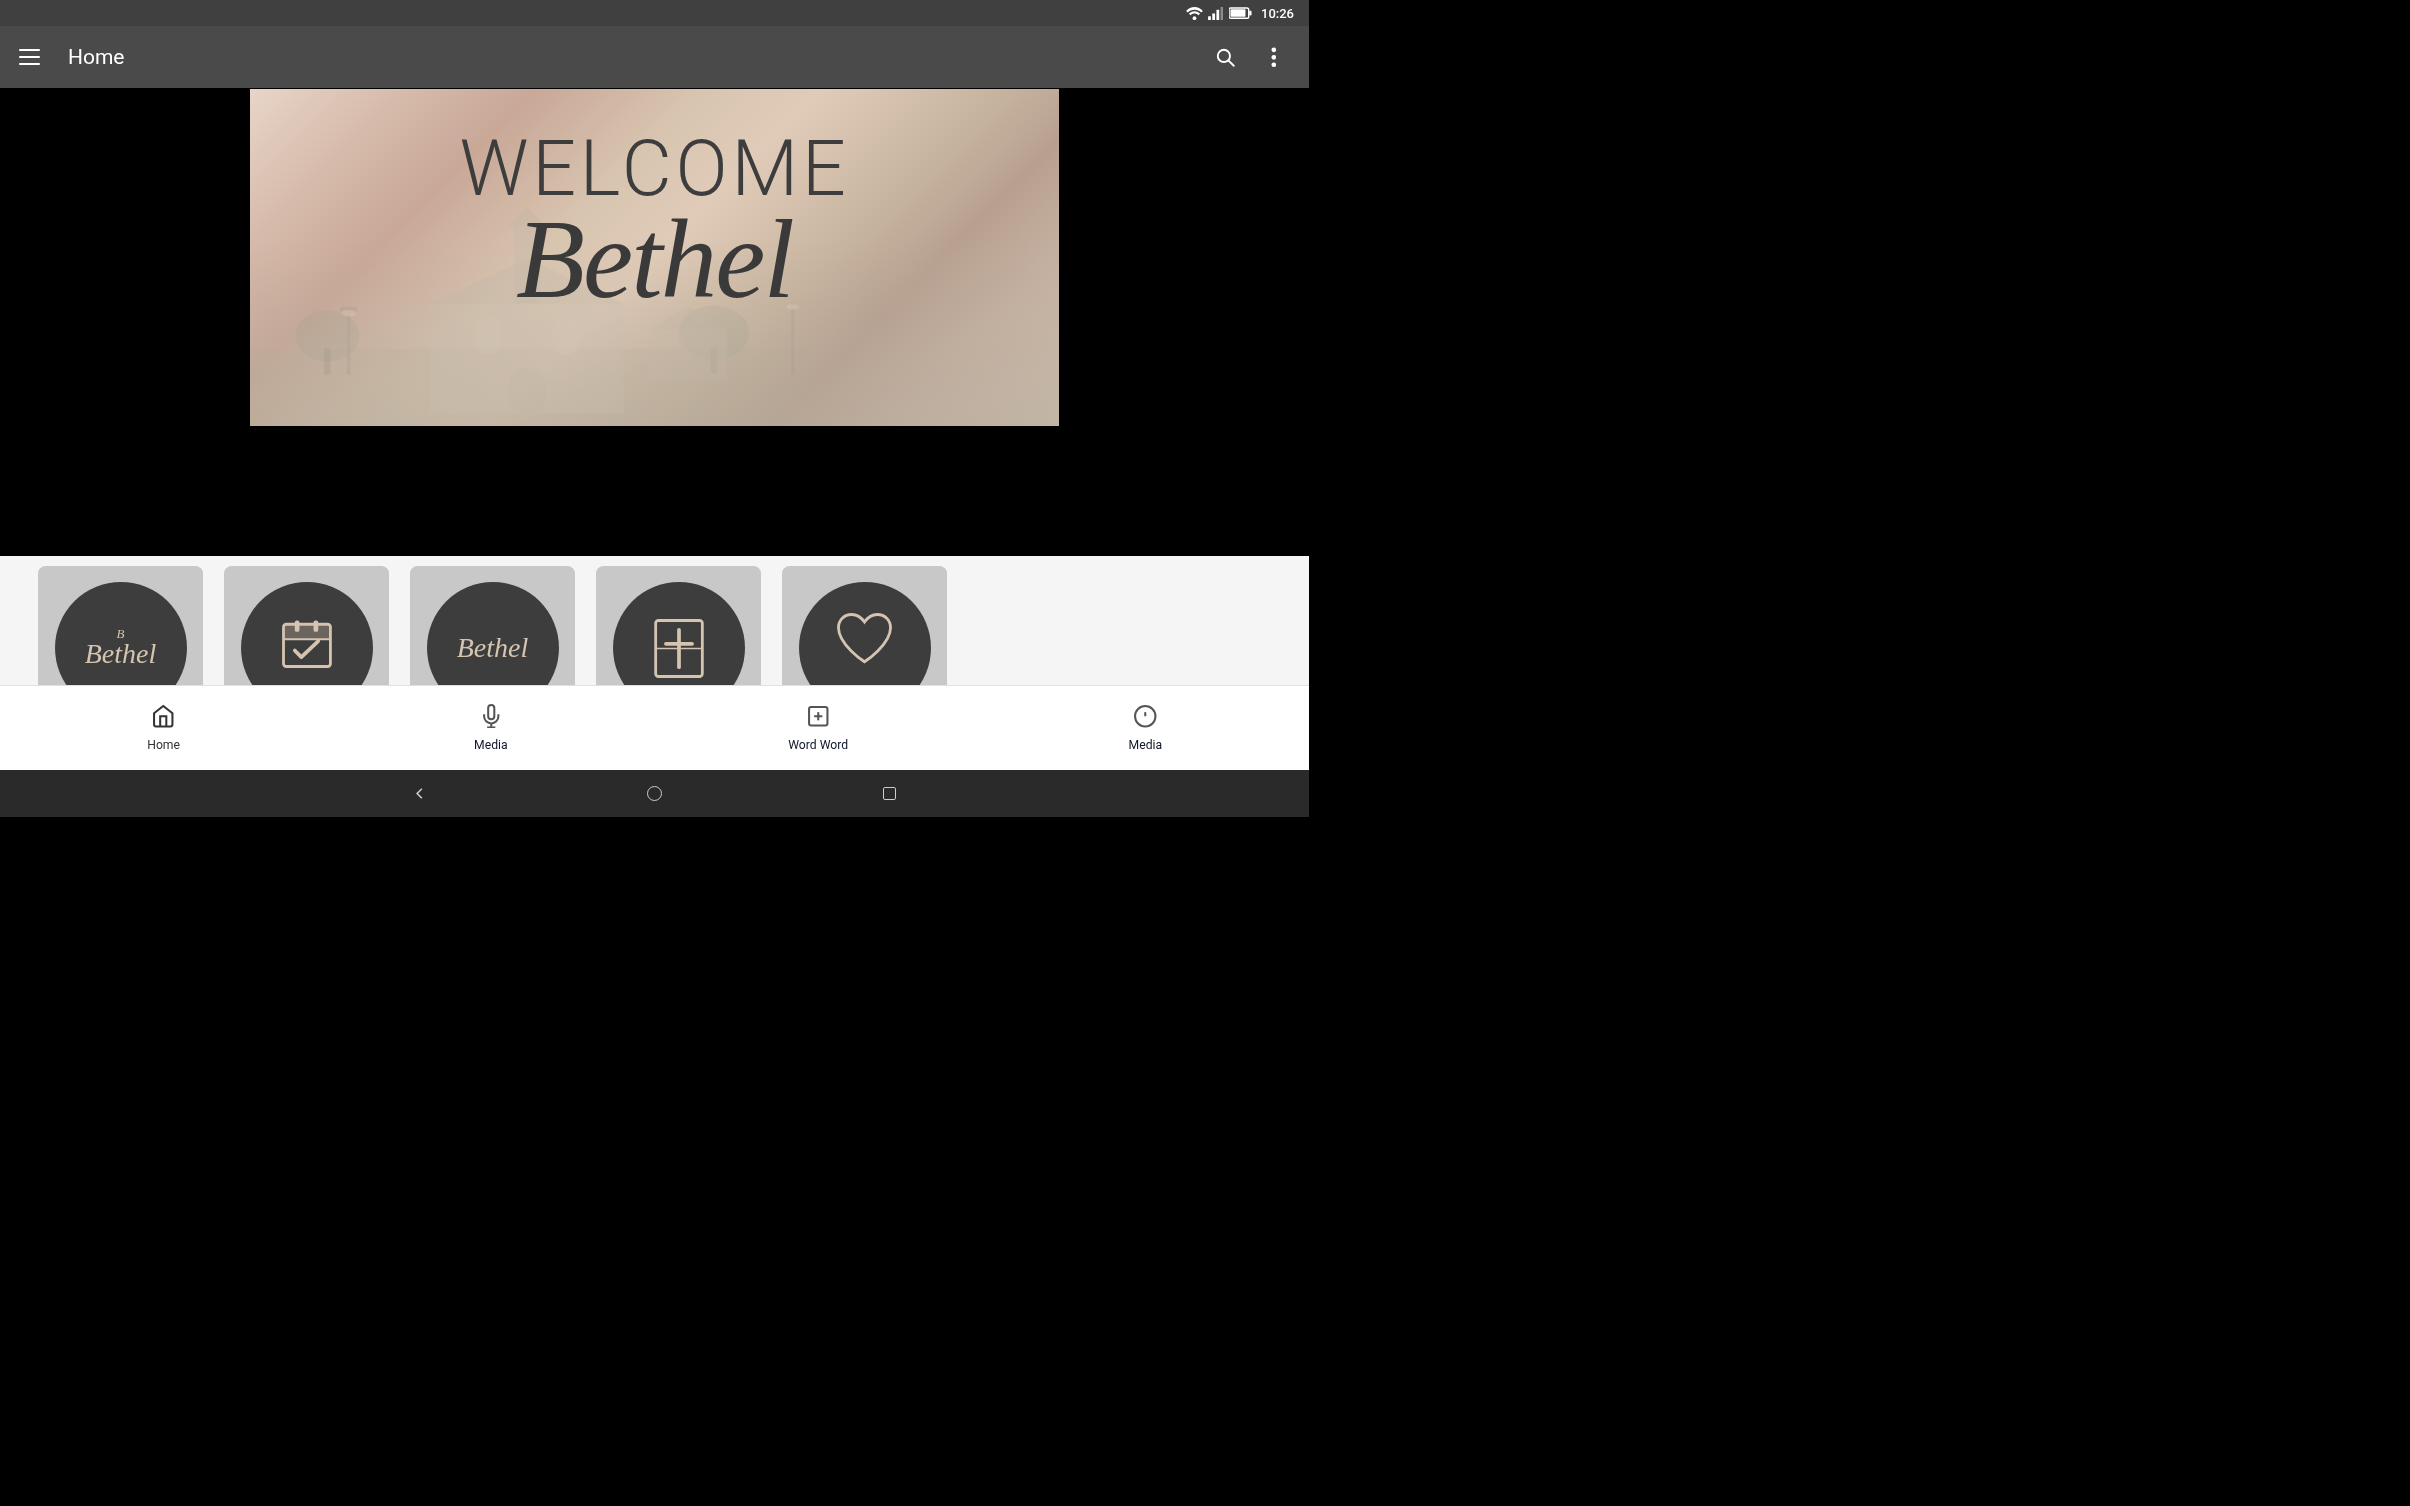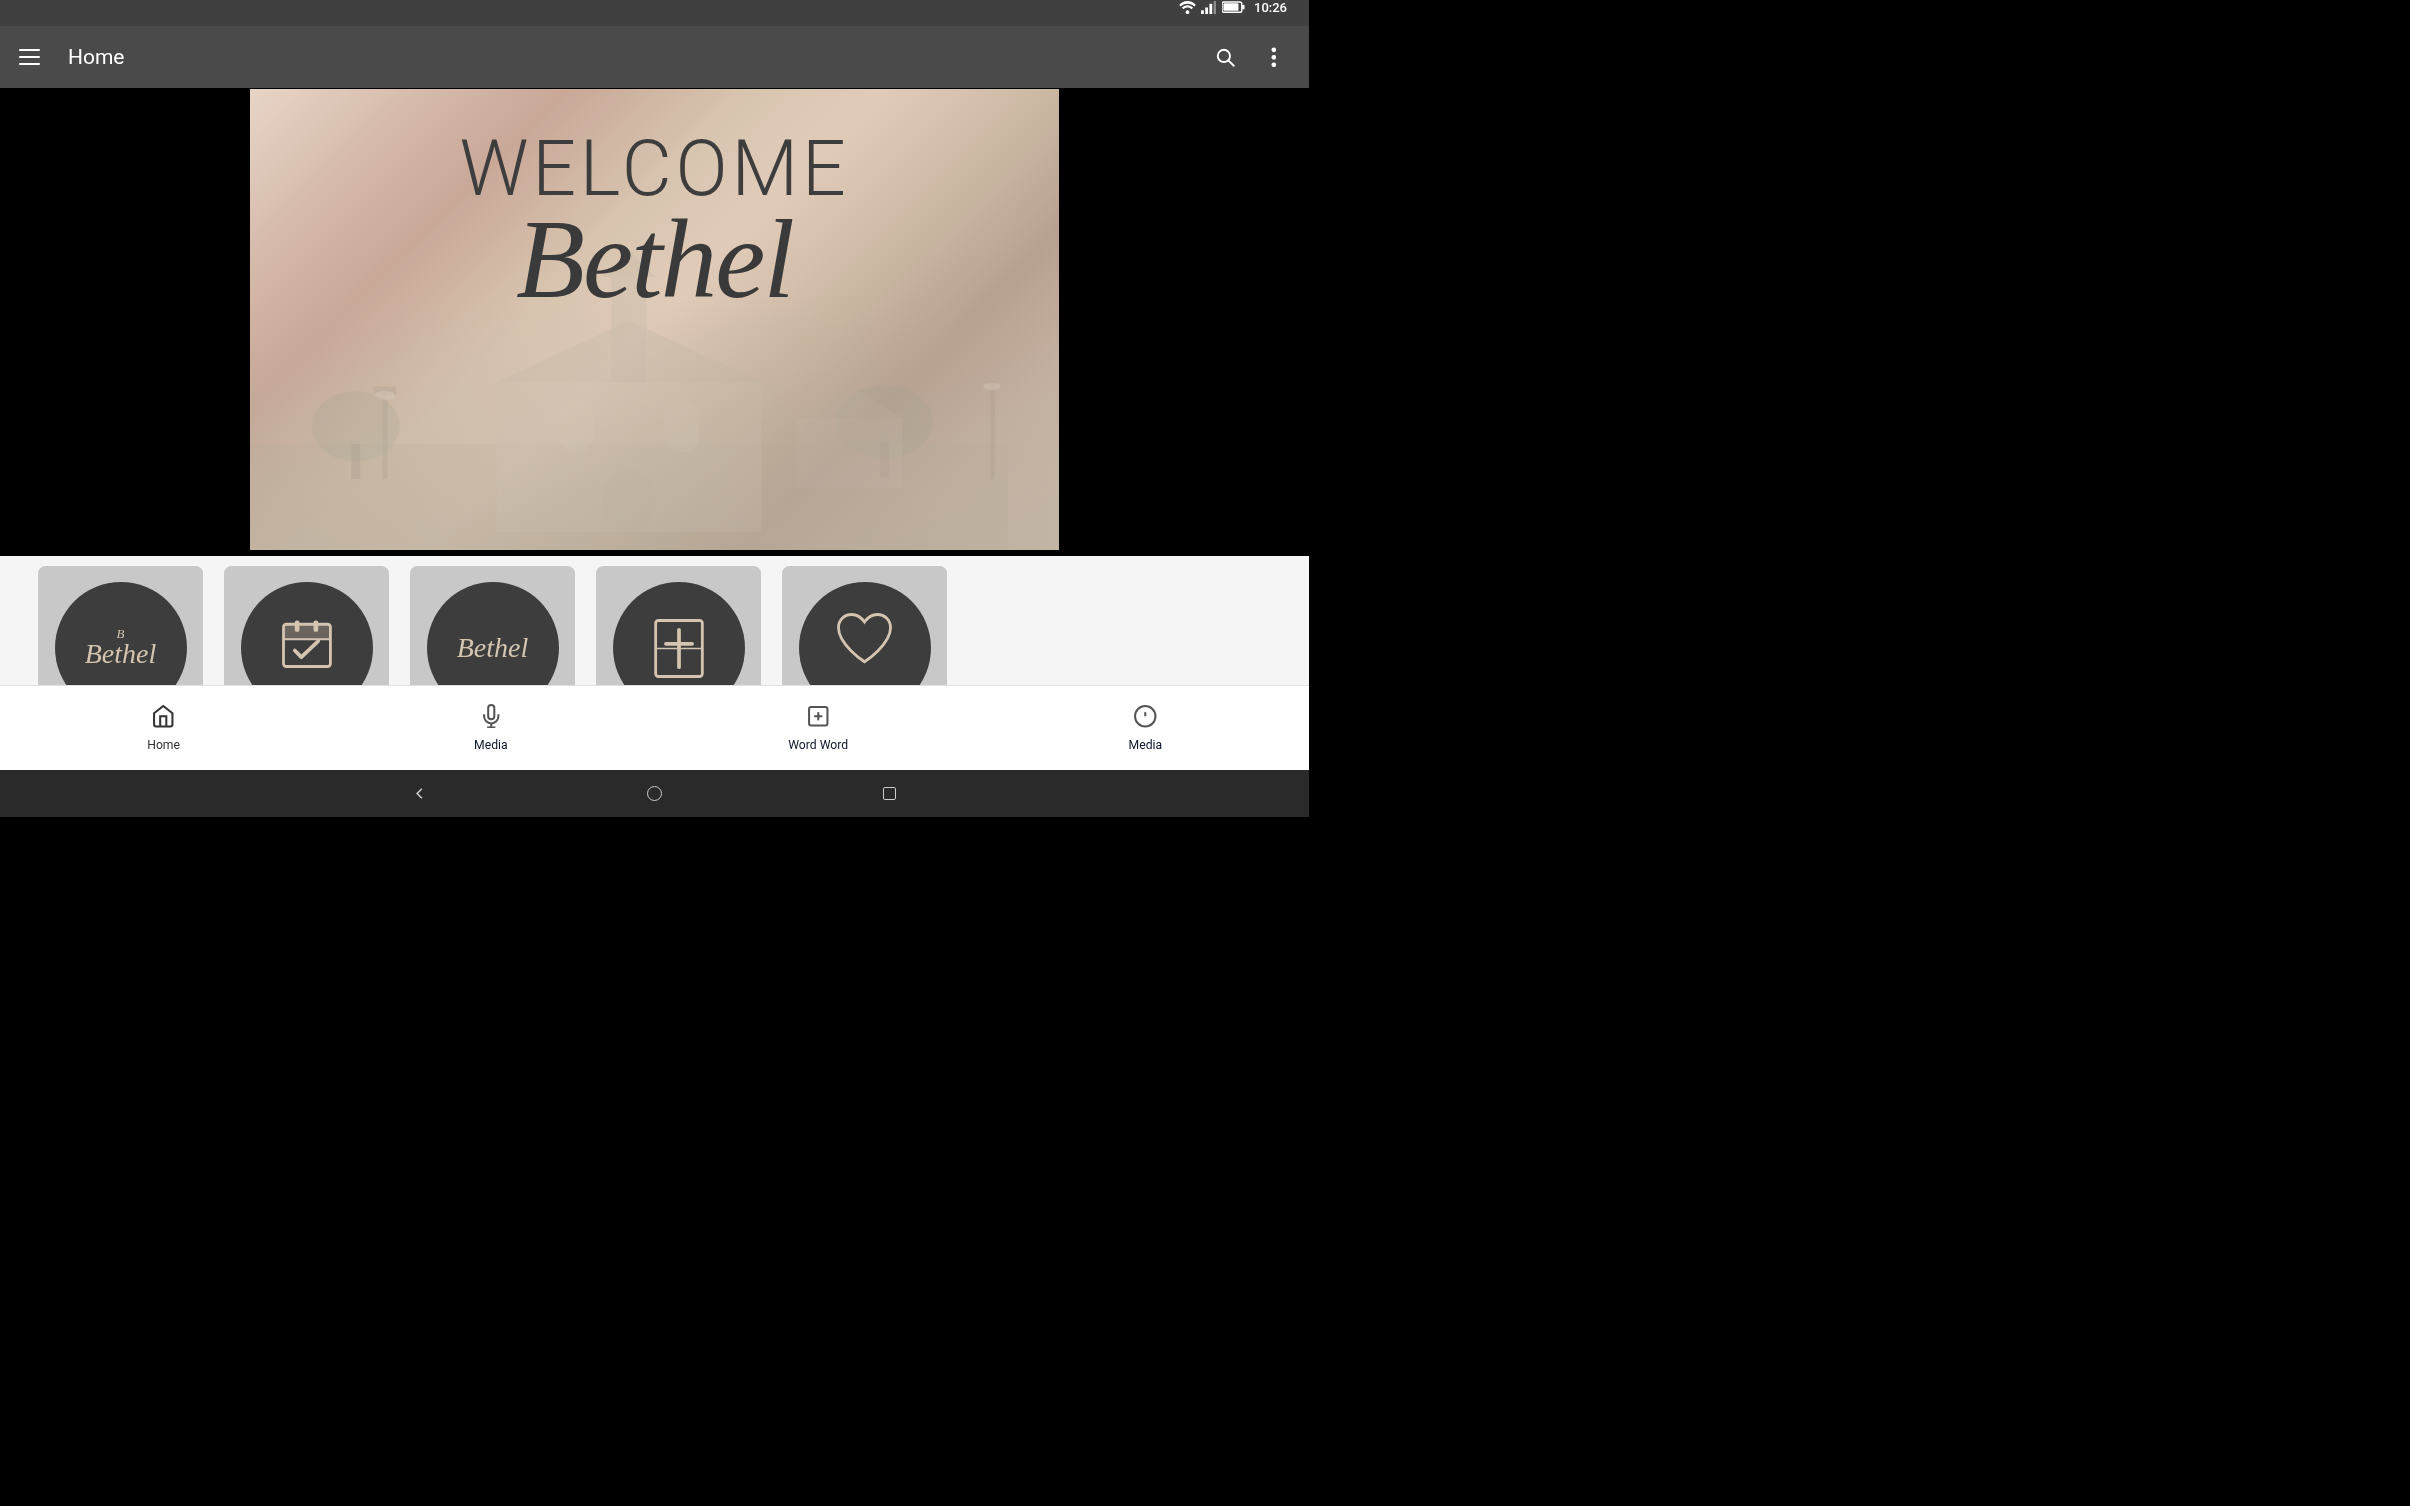--- a/index.html
+++ b/index.html
@@ -15,23 +15,23 @@
 
     
     #status-bar {
       position: absolute;
       top: 0;
       left: 0;
       right: 0;
       height: 26px;
       background: #404040;
       display: flex;
-      align-items: flex-start;
+      align-items: center;
       justify-content: flex-end;
-      padding: 0 22px;
+      padding: 0 15px;
       z-index: 100;
     }
 
     .status-icons {
       display: flex;
       align-items: center;
       gap: 5.6px;
       color: #fff;
       font-size: 12.2px;
     }
@@ -94,21 +94,21 @@
       color: #fff;
       font-size: 21px;
     }
 
     
     #hero {
       position: absolute;
       top: 89px;
       left: 250px;
       right: 250px;
-      height: 461px;
+      height: 337px;
       background: linear-gradient(
         135deg,
         #e8d5c8 0%,
         #d4b8a8 15%,
         #c9a898 25%,
         #d8c5b0 40%,
         #e0cbb8 50%,
         #c8b5a0 65%,
         #b8a090 75%,
         #c5b0a0 85%,

